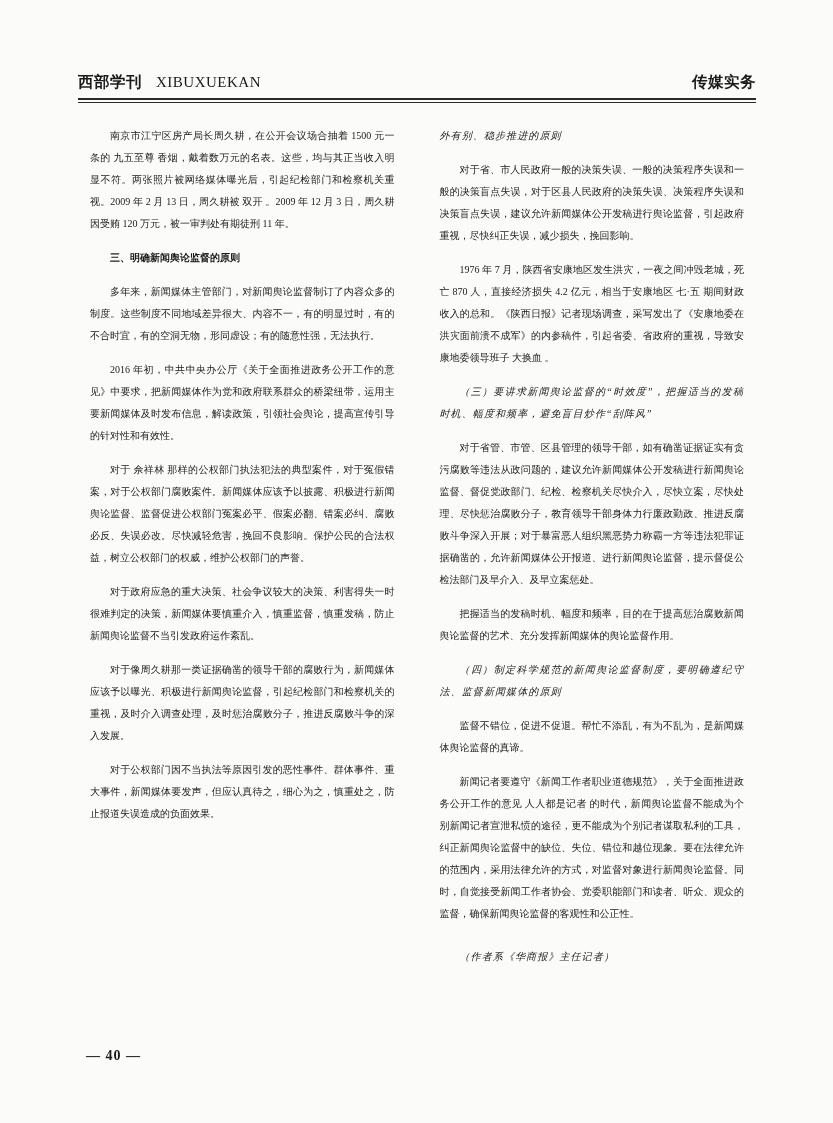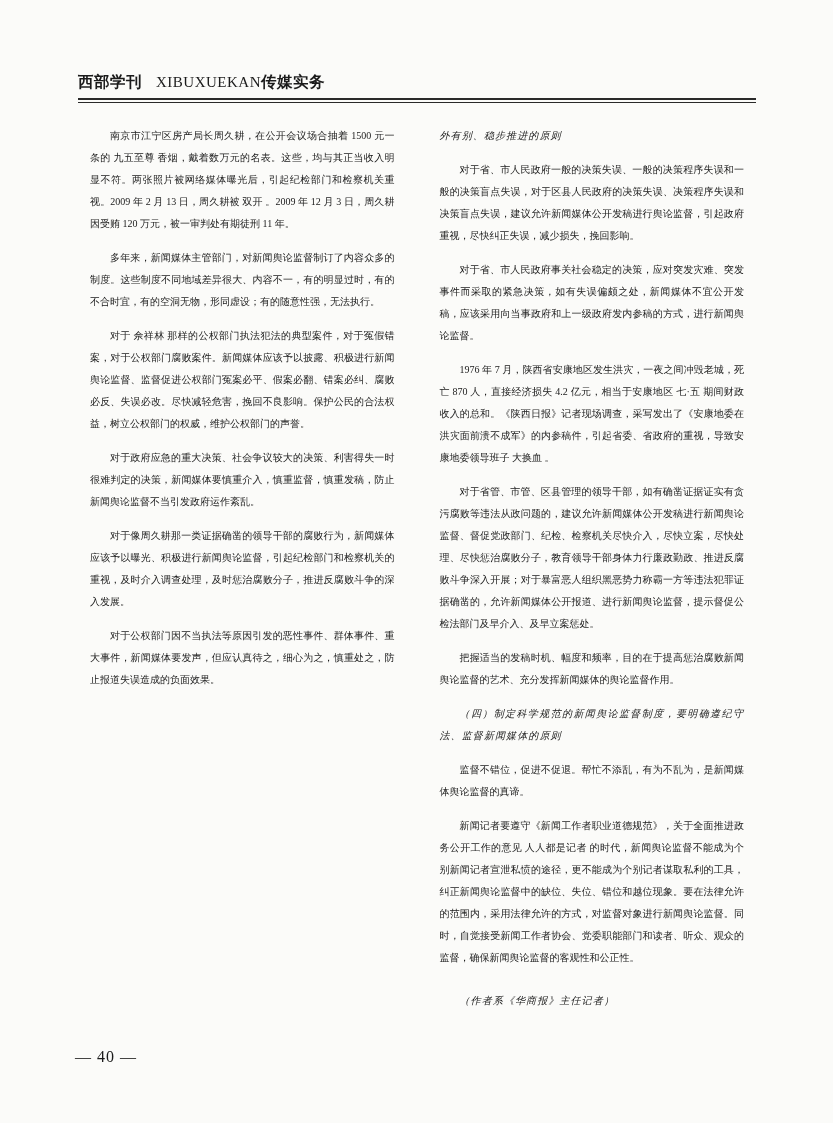--- a/index.html
+++ b/index.html
@@ -11,21 +11,21 @@
     position:relative;
     overflow:hidden;
   }
   .page{
     position:absolute;inset:0;
     padding:72px 77px 0 78px;
     box-sizing:border-box;
   }
   
   .running-head{
-    display:flex;justify-content:flex-start;align-items:baseline;
+    display:flex;justify-content:space-between;align-items:baseline;
     font-size:15.5px;font-weight:bold;
     letter-spacing:.5px;
     font-family:Liberation Serif, serif;
   }
   .journal-name .en{
     font-weight:normal;
     margin-left:14px;
     letter-spacing:.5px;
     font-size:15px;
   }
@@ -53,54 +53,56 @@
   p.section-heading{font-weight:bold;}
   p.subheading, p.subheading-cont, p.author{
     font-style:italic;
     letter-spacing:1.1px;
   }
   p.subheading-cont{text-indent:0;}
   p.author{margin-top:21px;}
   
   .page-number{
     position:absolute;
-    left:75px;top:1048px;
-    font-size:16px;
-    font-weight:normal;
+    left:86px;top:1048px;
+    font-size:14px;
+    font-weight:bold;
     letter-spacing:1px;
   }
 </style>
 </head>
 <body>
 
 <div class="page">
 
   <div class="running-head">
     <div class="journal-name">
       <span>西部学刊</span><span class="en">XIBUXUEKAN</span>
     </div>
     <div>传媒实务</div>
   </div>
 
   <div class="head-rule"></div>
 
   <div class="columns">
     <div class="col">
         <p class="para body">南京市江宁区房产局长周久耕，在公开会议场合抽着 1500 元一条的 九五至尊 香烟，戴着数万元的名表。这些，均与其正当收入明显不符。两张照片被网络媒体曝光后，引起纪检部门和检察机关重视。2009 年 2 月 13 日，周久耕被 双开 。2009 年 12 月 3 日，周久耕因受贿 120 万元，被一审判处有期徒刑 11 年。</p>
+        <p class="para section-heading">三、明确新闻舆论监督的原则</p>
         <p class="para body">多年来，新闻媒体主管部门，对新闻舆论监督制订了内容众多的制度。这些制度不同地域差异很大、内容不一，有的明显过时，有的不合时宜，有的空洞无物，形同虚设；有的随意性强，无法执行。</p>
+        <p class="para body">2016 年初，中共中央办公厅《关于全面推进政务公开工作的意见》中要求，把新闻媒体作为党和政府联系群众的桥梁纽带，运用主要新闻媒体及时发布信息，解读政策，引领社会舆论，提高宣传引导的针对性和有效性。</p>
         <p class="para body">对于 佘祥林 那样的公权部门执法犯法的典型案件，对于冤假错案，对于公权部门腐败案件。新闻媒体应该予以披露、积极进行新闻舆论监督、监督促进公权部门冤案必平、假案必翻、错案必纠、腐败必反、失误必改。尽快减轻危害，挽回不良影响。保护公民的合法权益，树立公权部门的权威，维护公权部门的声誉。</p>
         <p class="para body">对于政府应急的重大决策、社会争议较大的决策、利害得失一时很难判定的决策，新闻媒体要慎重介入，慎重监督，慎重发稿，防止新闻舆论监督不当引发政府运作紊乱。</p>
         <p class="para body">对于像周久耕那一类证据确凿的领导干部的腐败行为，新闻媒体应该予以曝光、积极进行新闻舆论监督，引起纪检部门和检察机关的重视，及时介入调查处理，及时惩治腐败分子，推进反腐败斗争的深入发展。</p>
         <p class="para body">对于公权部门因不当执法等原因引发的恶性事件、群体事件、重大事件，新闻媒体要发声，但应认真待之，细心为之，慎重处之，防止报道失误造成的负面效果。</p>
       </div>
     <div class="col">
         <p class="para subheading-cont">外有别、稳步推进的原则</p>
         <p class="para body">对于省、市人民政府一般的决策失误、一般的决策程序失误和一般的决策盲点失误，对于区县人民政府的决策失误、决策程序失误和决策盲点失误，建议允许新闻媒体公开发稿进行舆论监督，引起政府重视，尽快纠正失误，减少损失，挽回影响。</p>
-        <p class="para body">对于省、市人民政府事关社会稳定的决策，应对突发灾难、突发事件而采取的紧急决策，如有失误偏颇之处，新闻媒体不宜公开发稿，应该采用向当事政府和上一级政府发内参稿的方式，进行新闻舆论监督。</p>
         <p class="para body">1976 年 7 月，陕西省安康地区发生洪灾，一夜之间冲毁老城，死亡 870 人，直接经济损失 4.2 亿元，相当于安康地区 七·五 期间财政收入的总和。《陕西日报》记者现场调查，采写发出了《安康地委在洪灾面前溃不成军》的内参稿件，引起省委、省政府的重视，导致安康地委领导班子 大换血 。</p>
+        <p class="para subheading">（三）要讲求新闻舆论监督的“时效度”，把握适当的发稿时机、幅度和频率，避免盲目炒作“刮阵风”</p>
         <p class="para body">对于省管、市管、区县管理的领导干部，如有确凿证据证实有贪污腐败等违法从政问题的，建议允许新闻媒体公开发稿进行新闻舆论监督、督促党政部门、纪检、检察机关尽快介入，尽快立案，尽快处理、尽快惩治腐败分子，教育领导干部身体力行廉政勤政、推进反腐败斗争深入开展；对于暴富恶人组织黑恶势力称霸一方等违法犯罪证据确凿的，允许新闻媒体公开报道、进行新闻舆论监督，提示督促公检法部门及早介入、及早立案惩处。</p>
         <p class="para body">把握适当的发稿时机、幅度和频率，目的在于提高惩治腐败新闻舆论监督的艺术、充分发挥新闻媒体的舆论监督作用。</p>
         <p class="para subheading">（四）制定科学规范的新闻舆论监督制度，要明确遵纪守法、监督新闻媒体的原则</p>
         <p class="para body">监督不错位，促进不促退。帮忙不添乱，有为不乱为，是新闻媒体舆论监督的真谛。</p>
         <p class="para body">新闻记者要遵守《新闻工作者职业道德规范》，关于全面推进政务公开工作的意见 人人都是记者 的时代，新闻舆论监督不能成为个别新闻记者宣泄私愤的途径，更不能成为个别记者谋取私利的工具，纠正新闻舆论监督中的缺位、失位、错位和越位现象。要在法律允许的范围内，采用法律允许的方式，对监督对象进行新闻舆论监督。同时，自觉接受新闻工作者协会、党委职能部门和读者、听众、观众的监督，确保新闻舆论监督的客观性和公正性。</p>
         <p class="para author">（作者系《华商报》主任记者）</p>
       </div>
   </div>
 
 </div>

